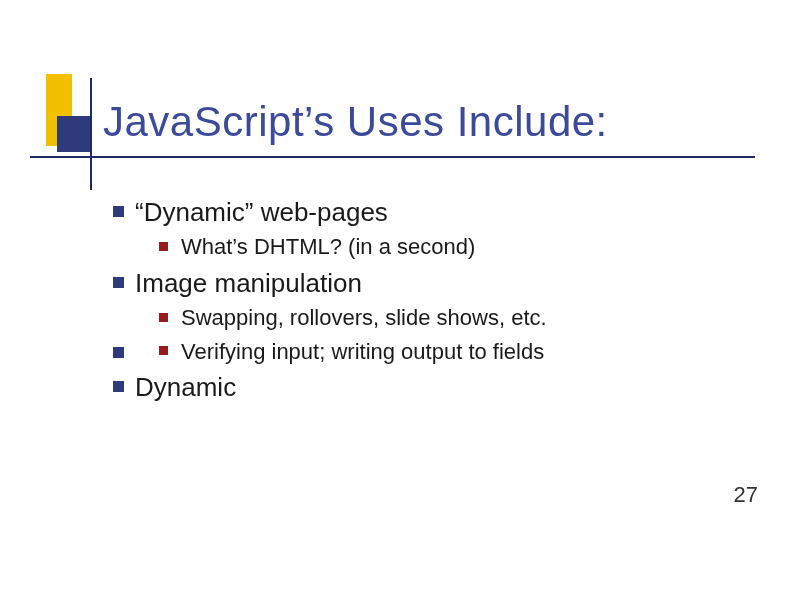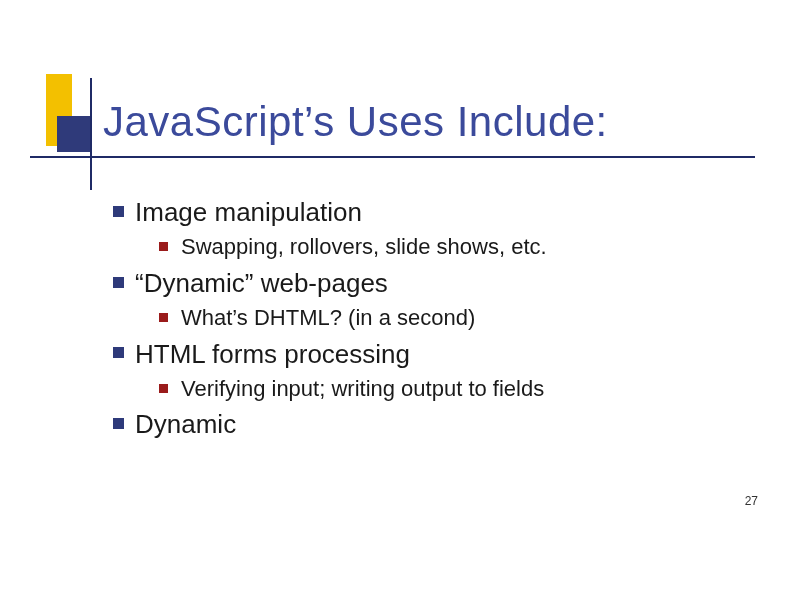--- a/index.html
+++ b/index.html
@@ -109,58 +109,57 @@
     left: 0;
     top: 0.45em;
     width: 9px;
     height: 9px;
     background: #9a1b1b;
   }
   .pagenum {
     position: absolute;
     bottom: 20px;
     right: 42px;
-    font-size: 12px;
+    font-size: 22px;
     color: #333;
   }
 </style>
 </head>
 <body>
 
 <div class="slide">
 
   <div class="deco">
     <div class="yellow"></div>
     <div class="navy"></div>
   </div>
   <div class="vline"></div>
   <div class="hline"></div>
 
   <h1 class="title">JavaScript’s Uses Include:</h1>
 
   <div class="content">
     <ul class="level1">
       <li>
+        <span>“Dynamic” web-pages</span>
+        <ul class="level2">
+          <li>
+            <span>What’s DHTML? (in a second)</span>
+          </li>
+        </ul>
+      </li>
+      <li>
         <span>Image manipulation</span>
         <ul class="level2">
           <li>
             <span>Swapping, rollovers, slide shows, etc.</span>
           </li>
         </ul>
       </li>
       <li>
-        <span>“Dynamic” web-pages</span>
-        <ul class="level2">
-          <li>
-            <span>What’s DHTML? (in a second)</span>
-          </li>
-        </ul>
-      </li>
-      <li>
-        <span>HTML forms processing</span>
         <ul class="level2">
           <li>
             <span>Verifying input; writing output to fields</span>
           </li>
         </ul>
       </li>
       <li>
         <span>Dynamic</span>
       </li>
     </ul>

